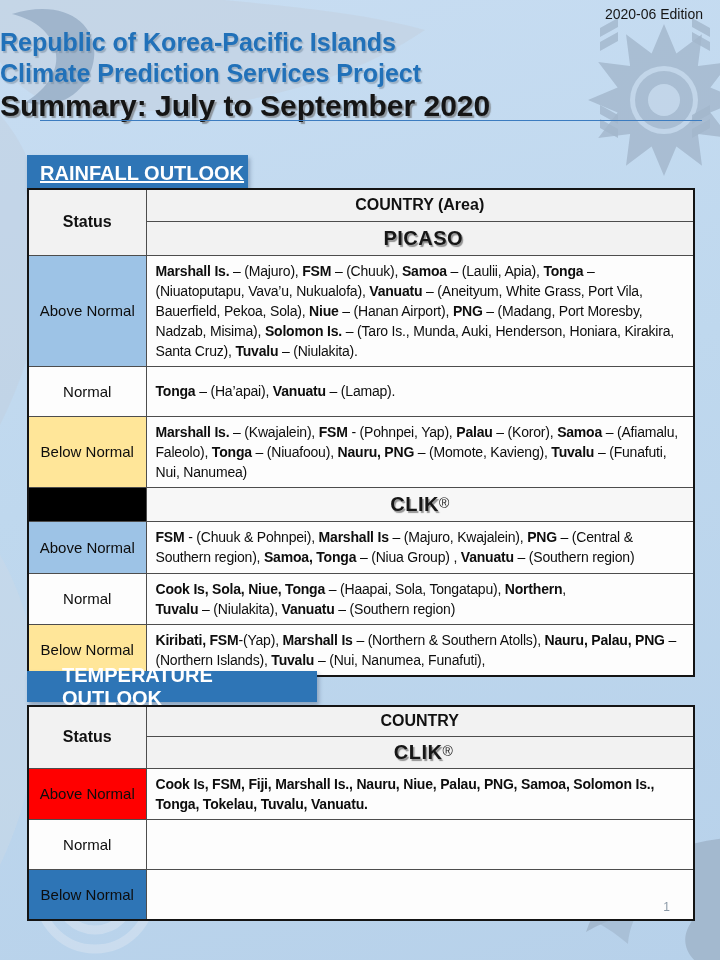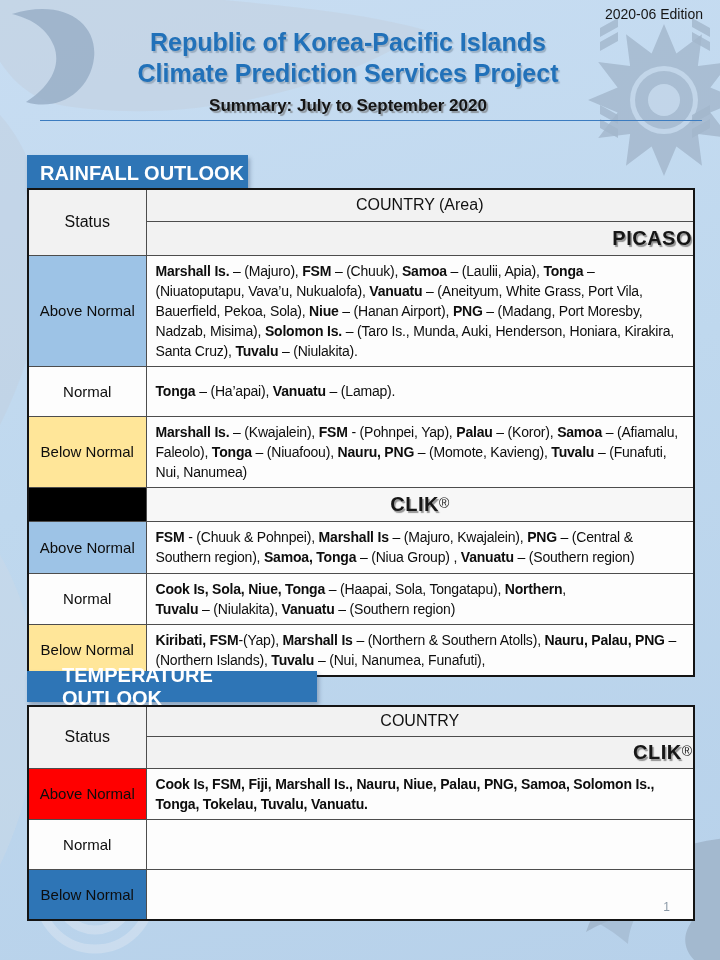--- a/index.html
+++ b/index.html
@@ -19,53 +19,53 @@
   .page{
     position:relative;width:720px;height:960px;margin:0 auto;overflow:hidden;
     background:linear-gradient(165deg,#c8ddf2 0%,var(--page-bg,#bfd8ee) 45%,#b7d1ea 100%);
     font-family:"Liberation Sans","DejaVu Sans",sans-serif;color:#111;
   }
   .bg-decor{position:absolute;left:0;top:0;z-index:0;}
   .content{position:relative;z-index:1;}
 
   
   .edition{position:absolute;top:6px;right:17px;font-size:14px;font-weight:normal;color:#161616;}
-  .title-block{position:absolute;top:27px;left:0;width:696px;text-align:center;}
+  .title-block{position:absolute;top:27px;left:0;width:696px;text-align:left;}
   .title-line1,.title-line2{
     color:var(--title-blue,#2171b9);font-weight:bold;font-size:25px;line-height:31px;
     text-shadow:1.5px 1.5px 1px rgba(120,140,160,.55);
   }
   .title-line3{
-    color:#151515;font-weight:bold;font-size:17px;line-height:33px;
+    color:#151515;font-weight:bold;font-size:30px;line-height:33px;
     text-shadow:2px 2px 1px rgba(105,105,105,.6);
   }
   .header-divider{position:absolute;top:120px;left:40px;width:662px;height:0;
     border-top:1.5px solid #3c7cc0;}
 
   
   .banner{
     position:absolute;background:var(--banner-blue,#2e75b6);color:#fff;font-weight:bold;
     font-size:20px;box-shadow:2px 3px 4px rgba(50,70,100,.35);
     display:flex;align-items:center;
   }
-  .banner-rainfall{left:27px;top:155px;width:221px;height:36px;padding-left:13px;box-sizing:border-box;}
+  .banner-rainfall{left:27px;top:155px;width:221px;height:36px;padding-left:13px;box-sizing:border-box;text-decoration:underline;}
   .banner-temperature{left:27px;top:671px;width:290px;height:31px;padding-left:35px;box-sizing:border-box;}
 
   
   .tbl-wrap{position:absolute;left:27px;}
   .tbl-wrap.rainfall{top:188px;}
   .tbl-wrap.temperature{top:705px;}
   table.outlook{border-collapse:collapse;width:668px;table-layout:fixed;background:var(--cell-bg,#fdfdfd);
     border:2px solid #141414;}
   table.outlook td{border:1px solid #4d4d4d;vertical-align:middle;box-sizing:border-box;}
   col.col-status{width:118px;}
-  .hdr{background:var(--header-cell,#f2f2f2);text-align:center;font-weight:normal;}
+  .hdr{background:var(--header-cell,#f2f2f2);text-align:center;font-weight:bold;}
   .status-hdr{font-size:16px;}
   .country-hdr{font-size:16px;height:32px;}
-  .model-hdr{height:34px;background:var(--header-cell,#f2f2f2);text-align:right;padding-left:8px;}
+  .model-hdr{height:34px;background:var(--header-cell,#f2f2f2);text-align:center;padding-left:8px;}
   .model-label{font-weight:bold;font-size:20px;letter-spacing:.5px;color:#161616;
     text-shadow:1.5px 1.5px 1px rgba(95,95,95,.65);}
   .model-mark{font-size:14px;vertical-align:3px;color:#222;}
   .status-cell{text-align:center;font-size:15px;color:#0d0d0d;padding:16px 4px;}
   .bg-lightblue{background:var(--above-normal-blue,#9dc3e6);}
   .bg-yellow{background:var(--below-normal-yellow,#ffe699);}
   .bg-red{background:var(--above-normal-red,#ff0000);}
   .bg-dblue{background:var(--below-normal-blue,#2e75b6);}
   .bg-black{background:#000;}
   .bg-plain{background:var(--cell-bg,#fdfdfd);}

